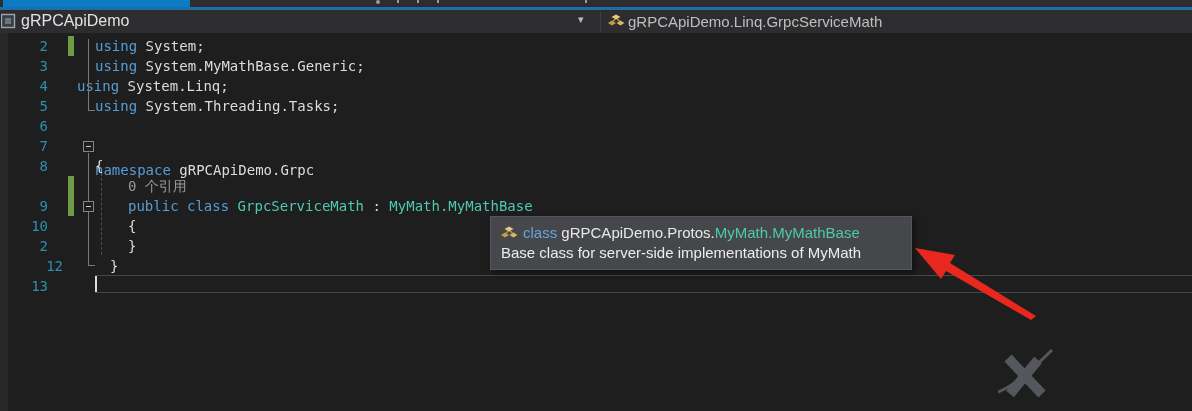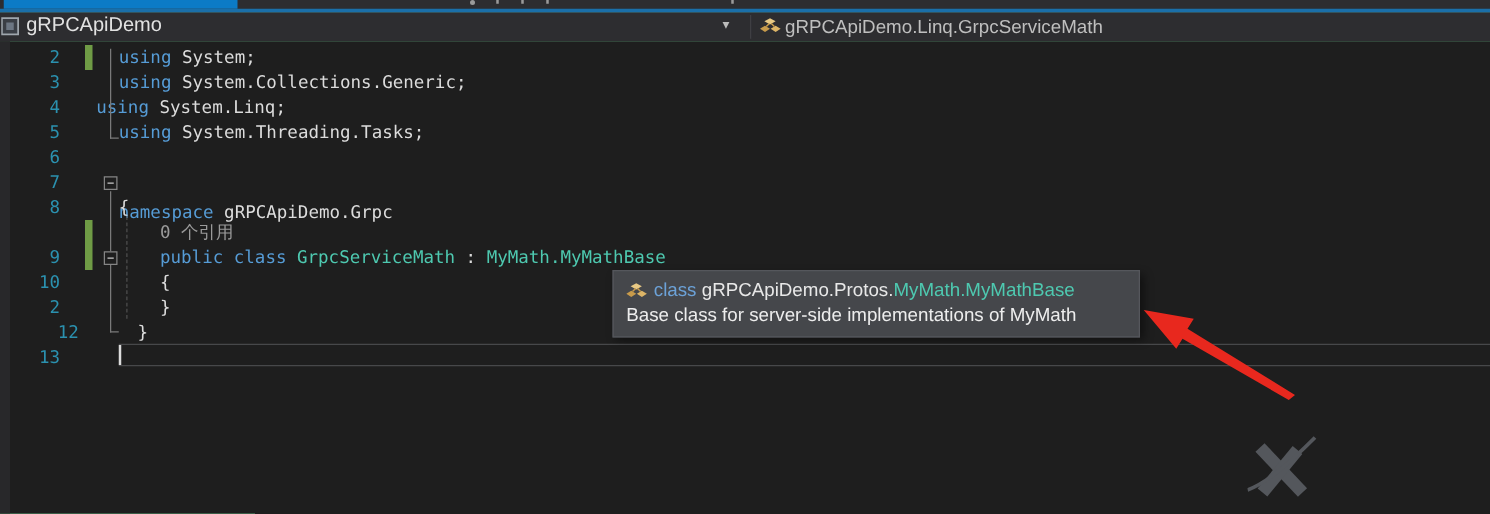--- a/index.html
+++ b/index.html
@@ -1,19 +1,19 @@
 <!DOCTYPE html>
 <html><head>
 <meta charset="utf-8">
 <style>
   * { margin:0; padding:0; box-sizing:border-box; }
   html,body { background:#111; }
   .screen {
     position:relative; width:1192px; height:411px; overflow:hidden;
-    background:#86efac; font-family:"Liberation Sans", sans-serif;padding-left:12px;
+    background:#f0abfc; font-family:"Liberation Sans", sans-serif;padding-left:12px;
   }
   
   .tabstrip { position:absolute; top:0; left:0; width:1192px; height:10px; background:#2D2D30; }
   .active-tab { position:absolute; top:0; left:3px; width:187px; height:7px; background:#0C7BC6; }
   .tab-underline { position:absolute; top:7px; left:0; width:1192px; height:3px; background:#1A6FA9; }
   .glyph-mark { position:absolute; top:0; background:#9a9a9a; }
   
   .navbar { position:absolute; top:10px; left:0; width:1192px; height:23px; background:#2D2D30; }
   .nav-left { position:absolute; left:0; top:0; width:600px; height:23px; }
   .proj-icon { position:absolute; left:1px; top:3px; }
@@ -100,21 +100,21 @@
     <div class="margin-strip"></div>
 
     <div id="code-layer">
         <div class="code-row" style="top: 3px;">
           <span class="ln">2</span>
           <div class="chg"></div>
           <span class="code-text" style="left: 95px;"><span class="tok-kw">using</span><span class="tok-pl"> System;</span></span>
         </div>
         <div class="code-row" style="top: 23px;">
           <span class="ln">3</span>
-          <span class="code-text" style="left: 95px;"><span class="tok-kw">using</span><span class="tok-pl"> System.Collections.Generic;</span></span>
+          <span class="code-text" style="left: 95px;"><span class="tok-kw">using</span><span class="tok-pl"> System.MyMathBase.Generic;</span></span>
         </div>
         <div class="code-row" style="top: 43px;">
           <span class="ln">4</span>
           <span class="code-text" style="left: 77px;"><span class="tok-kw">using</span><span class="tok-pl"> System.Linq;</span></span>
         </div>
         <div class="code-row" style="top: 63px;">
           <span class="ln">5</span>
           <span class="code-text" style="left: 95px;"><span class="tok-kw">using</span><span class="tok-pl"> System.Threading.Tasks;</span></span>
         </div>
         <div class="code-row" style="top: 83px;">

